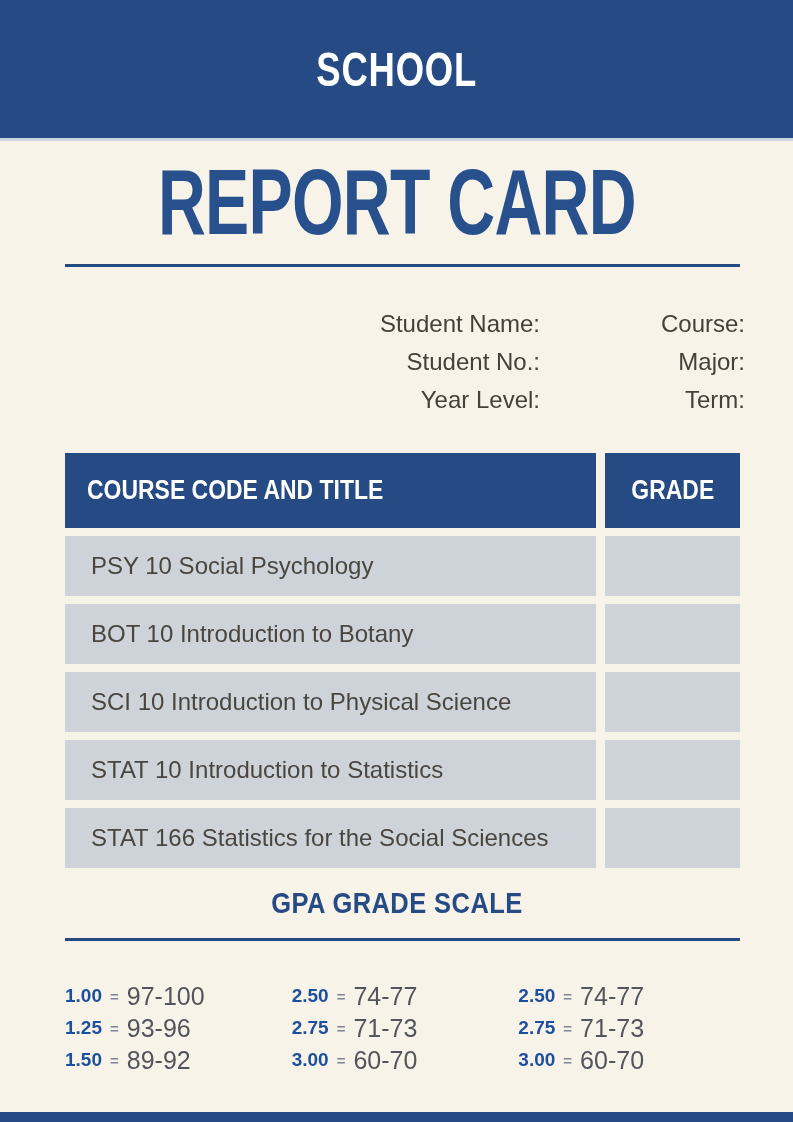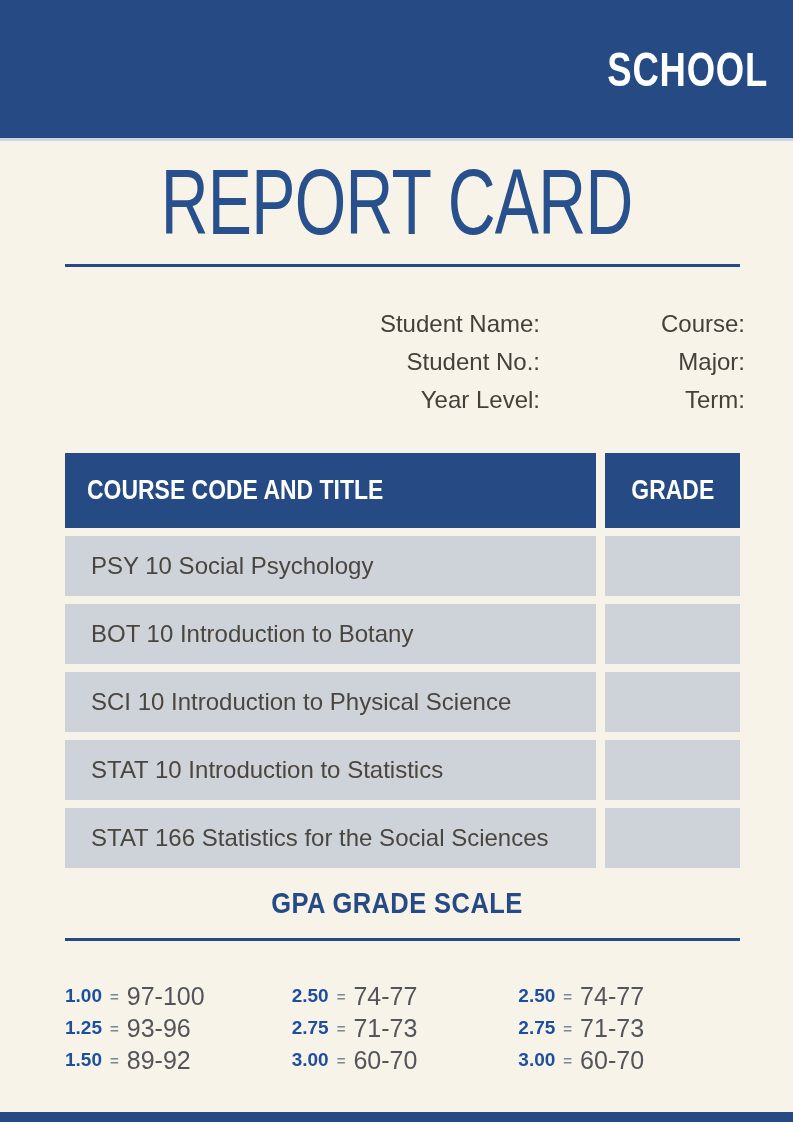--- a/index.html
+++ b/index.html
@@ -12,38 +12,38 @@
     overflow: hidden;
     font-family: "Liberation Sans", sans-serif;
   }
 
   
   .top-banner {
     position: absolute; top: 0; left: 0;
     width: 793px; height: 141px;
     background: #254a84;
     border-bottom: 3px solid #ccd5e2;
-    display: flex; align-items: center; justify-content: flex-end;
+    display: flex; align-items: center; justify-content: center;
   }
   .school-title {
     color: #ffffff;
     font-size: 48px; font-weight: bold;
     letter-spacing: 1px;
     display: inline-block;
     transform: scaleX(0.76);
     transform-origin: center;
   }
 
   
   .report-title {
     position: absolute; top: 156px; left: 0;
     width: 793px;
     text-align: center;
     color: #27508c;
-    font-size: 92px; font-weight: normal;
+    font-size: 92px; font-weight: bold;
     line-height: 92px;
     letter-spacing: -1px;
     white-space: nowrap;
   }
   .report-title .condense {
     display: inline-block;
     transform: scaleX(0.72);
     transform-origin: center;
   }
   .rule {

